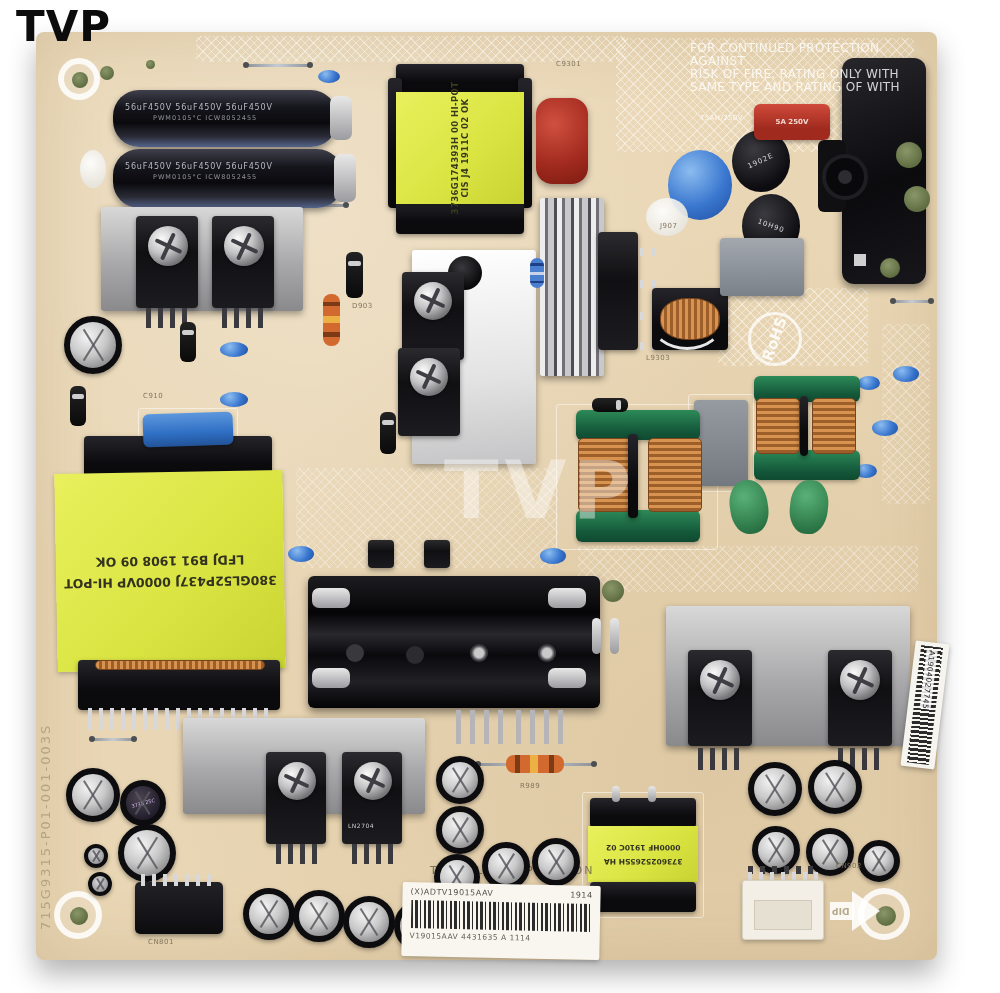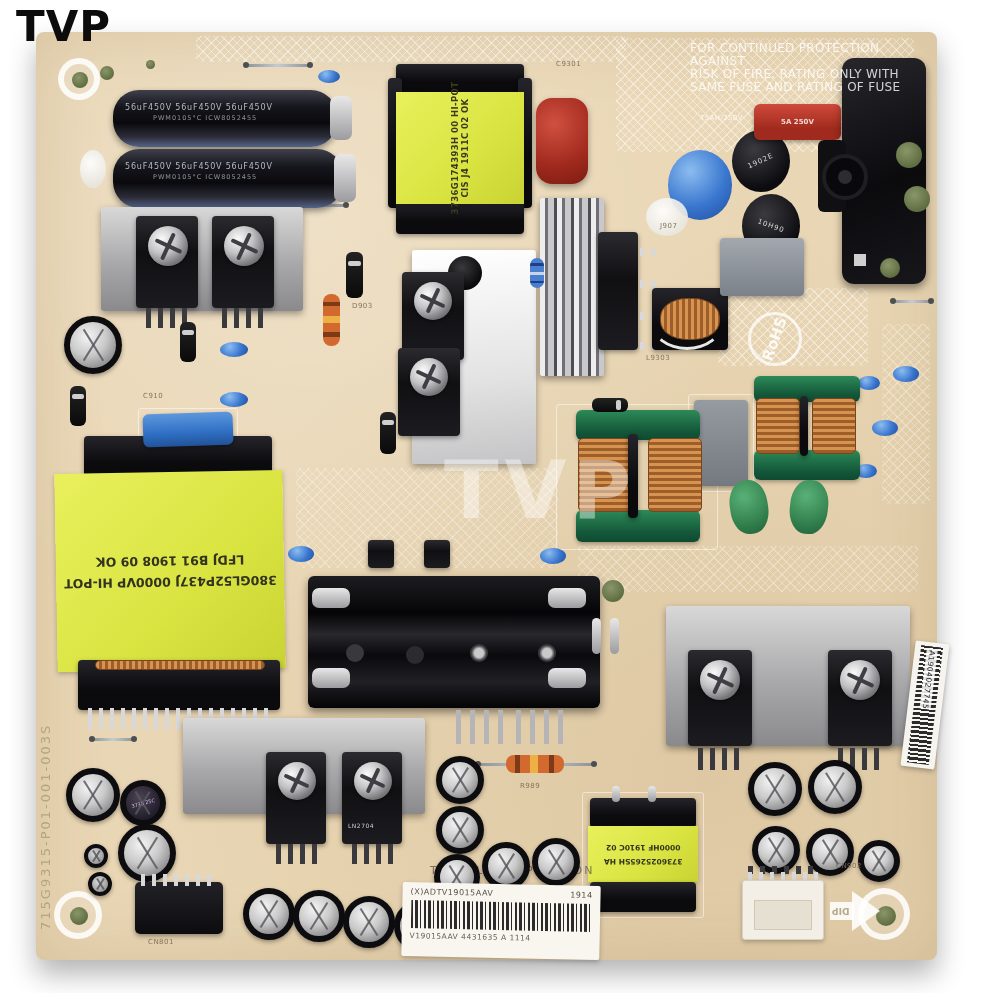--- a/index.html
+++ b/index.html
@@ -199,21 +199,21 @@
   <div class="blue-blob" style="left:668px;top:150px;width:64px;height:70px"></div>
   <div class="glue" style="left:646px;top:198px;width:42px;height:38px"></div>
 
   <div class="abs flexc" style="left:732px;top:130px;width:58px;height:62px;border-radius:50%;background:radial-gradient(circle at 38% 32%,#3a3a40,#0c0c10 70%)">
     <span style="color:#ddd;font-size:7px;transform:rotate(-25deg);letter-spacing:1px">1902E</span>
   </div>
   <div class="abs flexc" style="left:742px;top:194px;width:58px;height:64px;border-radius:50%;background:radial-gradient(circle at 38% 32%,#3a3a40,#0c0c10 70%)">
     <span style="color:#ddd;font-size:7px;transform:rotate(20deg);letter-spacing:1px">10H90</span>
   </div>
 
-  <div class="abs flexc" style="left:754px;top:104px;width:87px;height:36px;border-radius:6px;
+  <div class="abs flexc" style="left:754px;top:104px;width:76px;height:36px;border-radius:6px;
        background:linear-gradient(180deg,#cf4a3a,#a02a1e 70%);box-shadow:0 2px 4px rgba(0,0,0,.35)">
     <span style="color:#f2d9d2;font-size:7px;font-weight:700">5A 250V</span>
   </div>
 
   <div class="abs" style="left:720px;top:238px;width:84px;height:58px;border-radius:4px;background:linear-gradient(180deg,#a2a8ae,#7b8188);box-shadow:0 2px 5px rgba(0,0,0,.35)"></div>
   <div class="abs" style="left:694px;top:400px;width:54px;height:86px;border-radius:4px;background:linear-gradient(180deg,#959ba1,#74797f);box-shadow:0 2px 5px rgba(0,0,0,.35)"></div>
 
   <div class="abs" style="left:842px;top:58px;width:84px;height:226px;border-radius:12px;background:linear-gradient(160deg,#26262b,#0b0b0e 55%,#17171b);box-shadow:0 4px 9px rgba(0,0,0,.45)"></div>
   <div class="abs" style="left:818px;top:140px;width:28px;height:72px;border-radius:6px;background:#101013"></div>
   <div class="abs" style="left:822px;top:154px;width:46px;height:46px;border-radius:50%;background:#09090b;border:4px solid #1e1e23"></div>
@@ -367,21 +367,21 @@
   </div>
 
   <div class="sidebc">
     <div class="stripes barcode-v"></div>
     <div class="txt">A1904027745</div>
   </div>
 
   <div class="warn">
     <div>FOR CONTINUED PROTECTION AGAINST</div>
     <div>RISK OF FIRE, RATING ONLY WITH</div>
-    <div>SAME FUSE AND RATING OF FUSE</div>
+    <div>SAME TYPE AND RATING OF WITH</div>
   </div>
   <div class="silk" style="left:700px;top:114px">T5AH/250V</div>
 
   <div class="rohs">
     <span>RoHS</span>
   </div>
 
   <div class="partnum">715G9315-P01-001-003S</div>
 
   <span class="refdes" style="left:520px;top:782px">R989</span>

